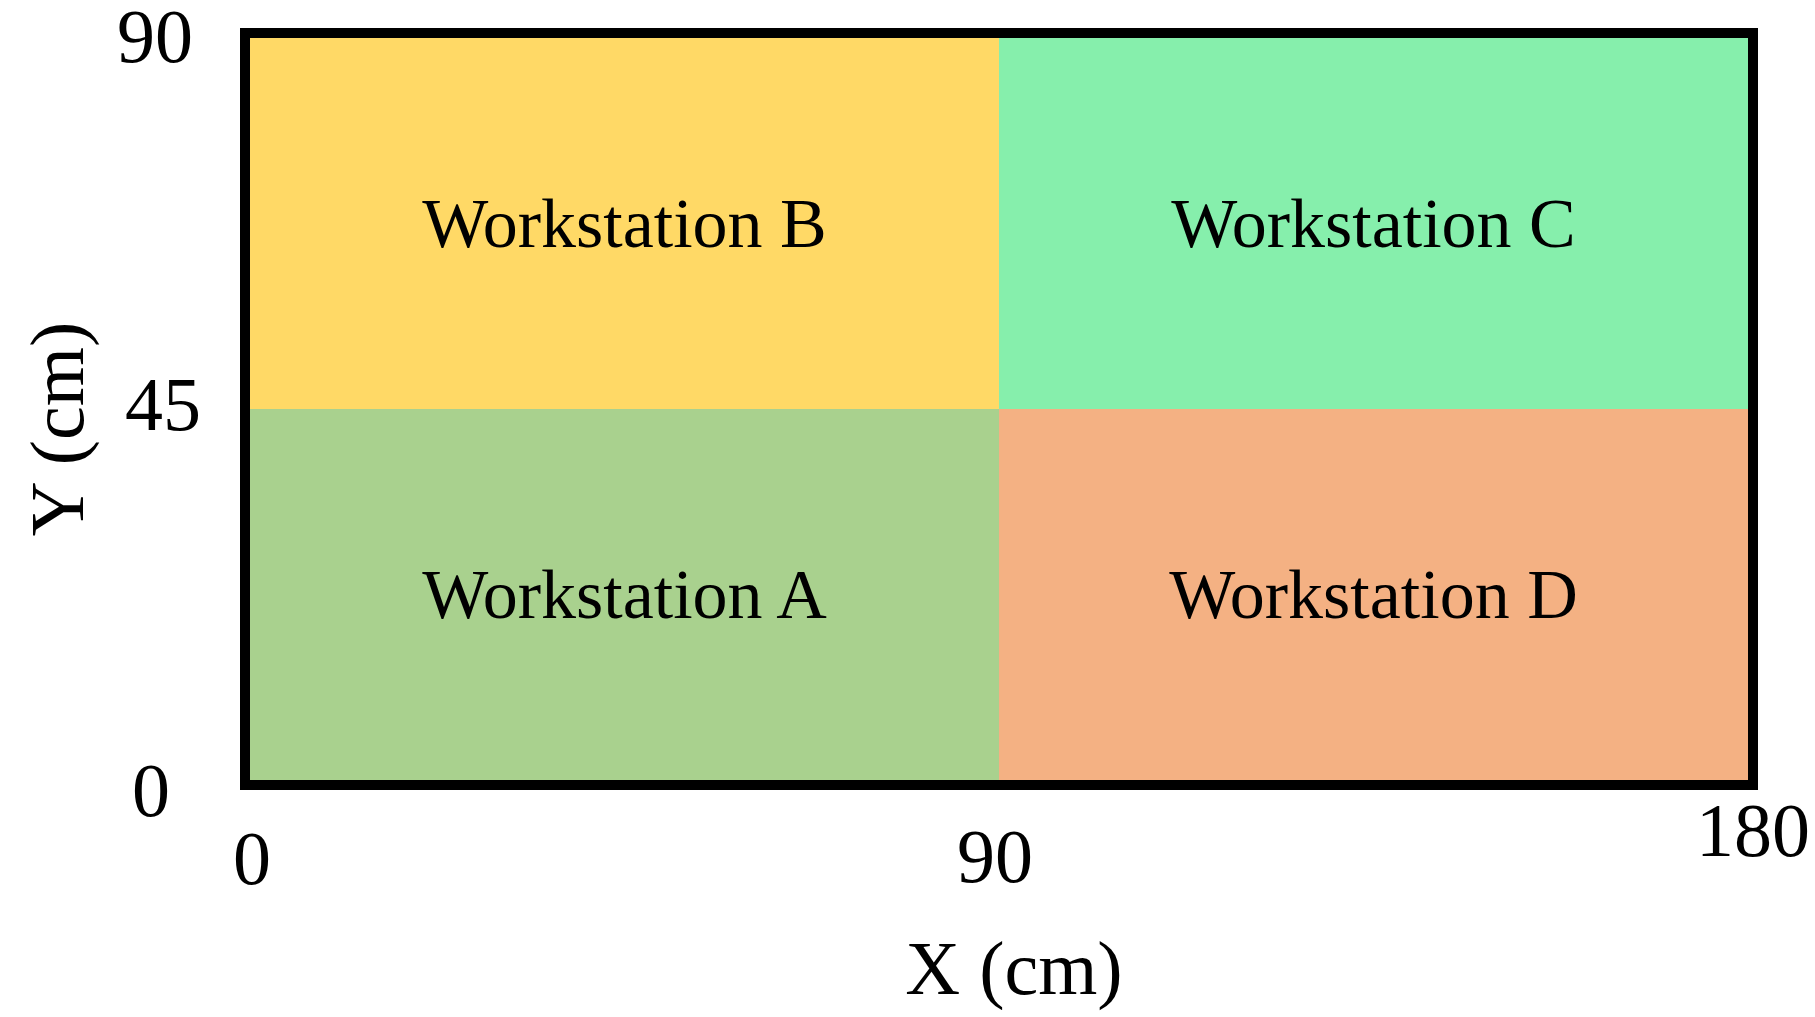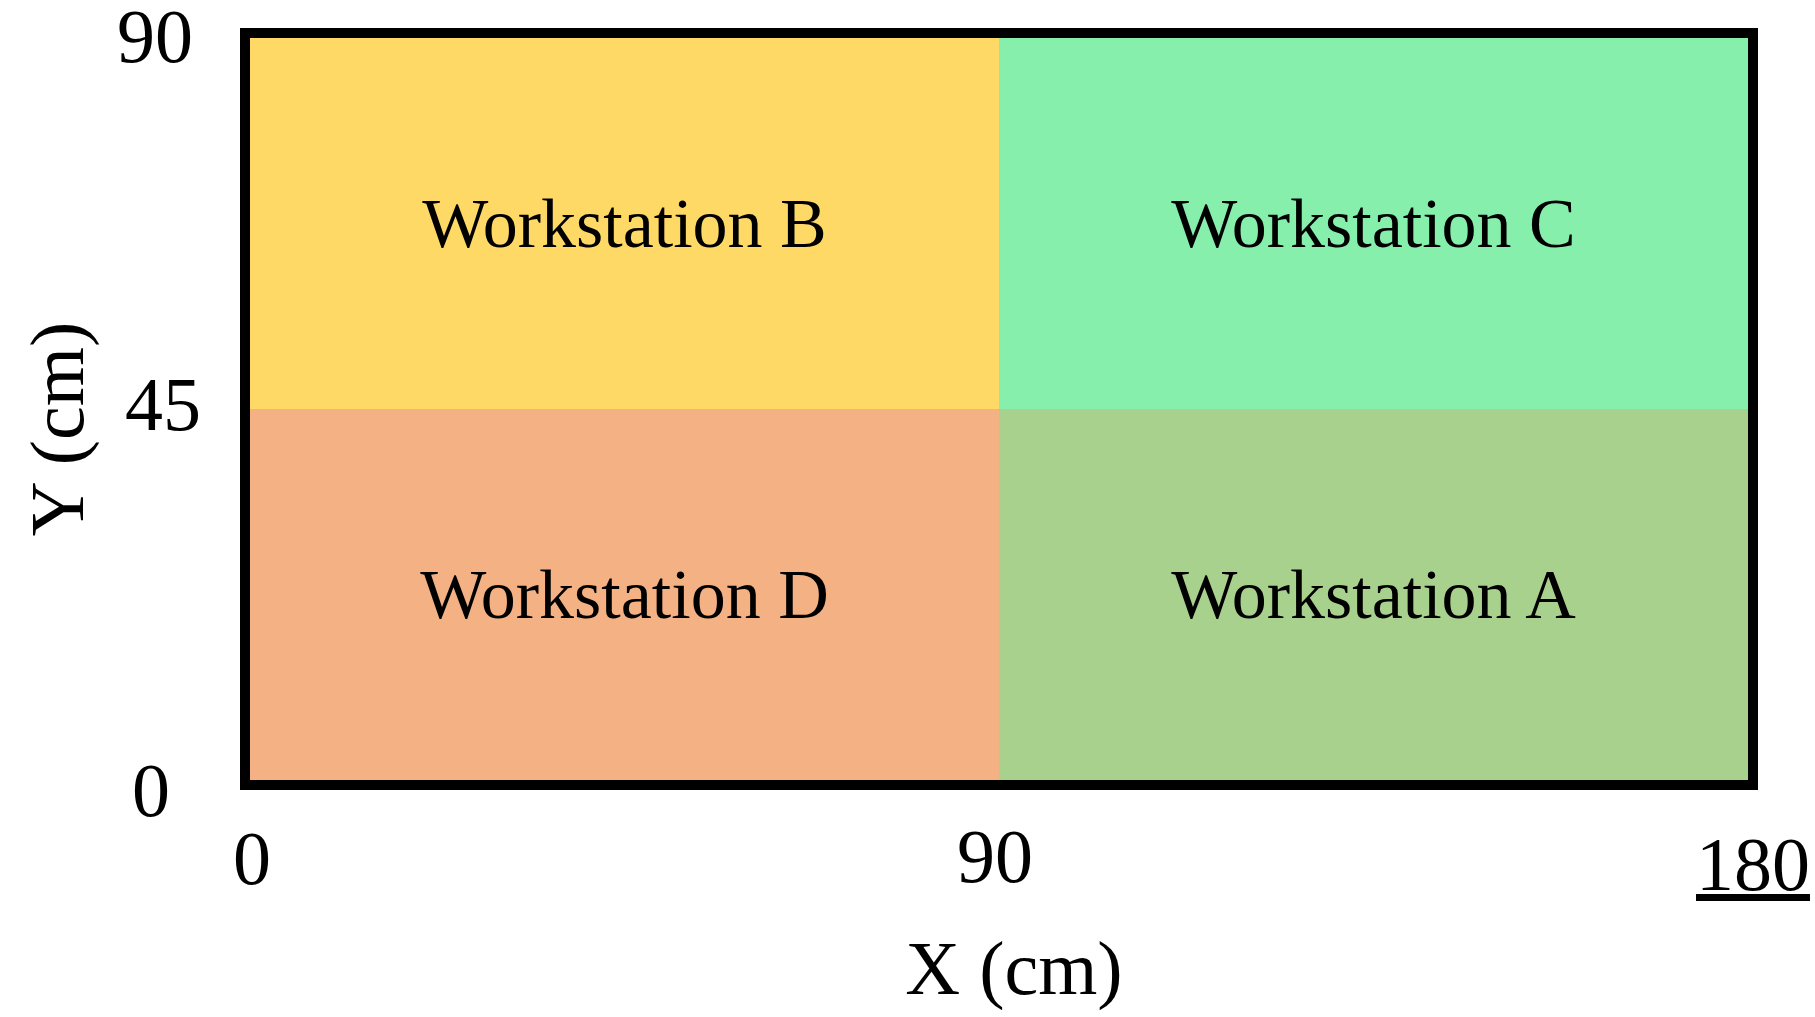--- a/index.html
+++ b/index.html
@@ -58,32 +58,32 @@
 
 <div class="canvas">
 
   <div class="plot">
     <div class="quad" style="background: rgb(255, 217, 102);">
       <span class="qlabel">Workstation B</span>
     </div>
     <div class="quad" style="background: #86efac;">
       <span class="qlabel">Workstation C</span>
     </div>
+    <div class="quad" style="background: rgb(169, 209, 142);">
+      <span class="qlabel">Workstation A</span>
+    </div>
     <div class="quad" style="background: rgb(244, 177, 131);">
       <span class="qlabel">Workstation D</span>
-    </div>
-    <div class="quad" style="background: rgb(169, 209, 142);">
-      <span class="qlabel">Workstation A</span>
     </div>
   </div>
 
   <span class="tick ytick" style="top:36px; right:1622px;">90</span>
   <span class="tick ytick" style="top:404px; right:1614px;">45</span>
   <span class="tick ytick" style="top:790px; right:1645px;">0</span>
 
   <span class="tick xtick" style="left:252px; top:858px;">0</span>
   <span class="tick xtick" style="left:995px; top:856px;">90</span>
-  <span class="tick xtick" style="left:1753px; top:864px;text-decoration:underline;">180</span>
+  <span class="tick xtick" style="left:1753px; top:830px;">180</span>
 
   <span class="axis-label x" style="left:1008px; top:968px;margin-left:6px;">X (cm)</span>
   <span class="axis-label y" style="left:57px; top:429px;">Y (cm)</span>
 
 </div>
 
 </body></html>

